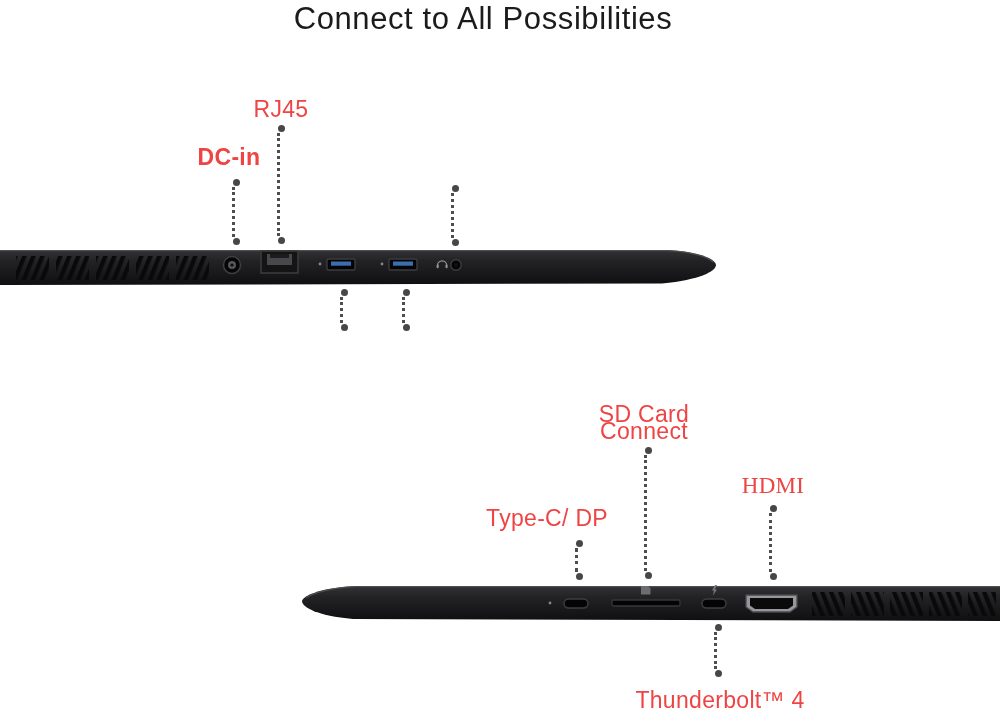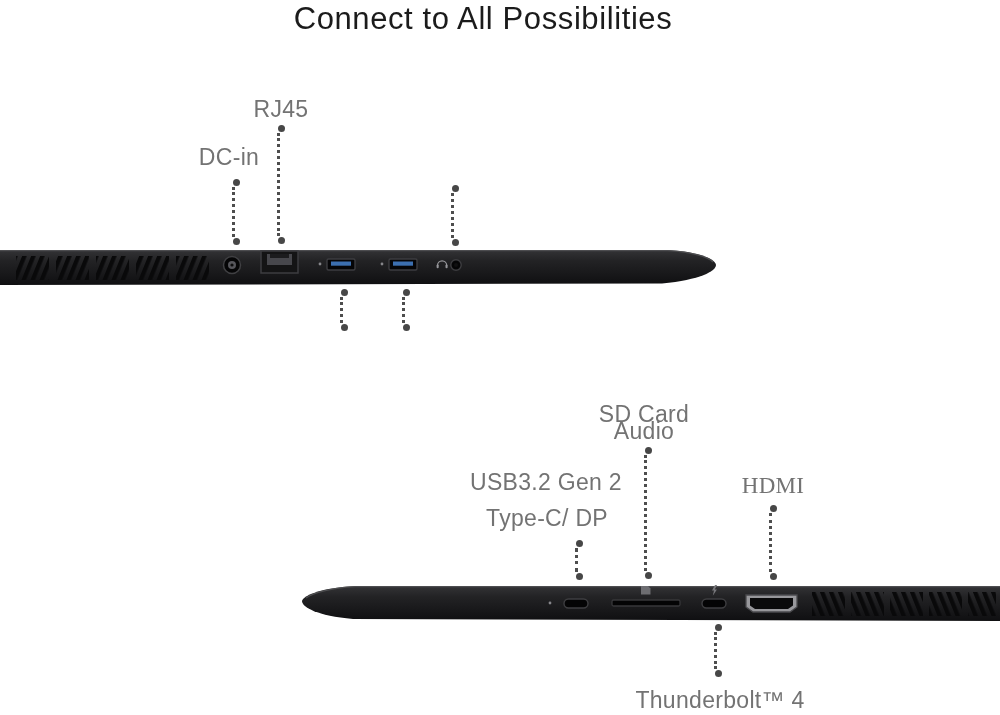--- a/index.html
+++ b/index.html
@@ -15,21 +15,21 @@
   .title {
     position:absolute; left:483px; top:1px;
     transform:translateX(-50%);
     font-size:31px; font-weight:400; letter-spacing:0.6px;
     color:#1b1b1b; white-space:nowrap;
   }
 
   .label {
     position:absolute; transform:translateX(-50%);
     font-size:23px; font-weight:400; letter-spacing:0.3px;
-    color:#737373; white-space:nowrap; text-align:right;
+    color:#ef4444; white-space:nowrap; text-align:right;
   }
 
   .leader {
     position:absolute; width:0;
     border-left:3px dotted #4e4e4e;
   }
   .leader::before, .leader::after {
     content:""; position:absolute; left:-2px;
     width:7px; height:7px; border-radius:50%;
     background:#474747;
@@ -40,21 +40,21 @@
   .laptop { position:absolute; display:block; }
 </style>
 </head>
 <body>
 
 <div class="stage">
 
   <h1 class="title">Connect to All Possibilities</h1>
 
   <div class="label" style="left:281px; top:96px;">RJ45</div>
-  <div class="label" style="left:229px; top:144px;">DC-in</div>
+  <div class="label" style="left:229px; top:144px;font-weight:bold;">DC-in</div>
 
   <div class="leader" style="left:276.5px; top:133px; height:103px;"></div>
   <div class="leader" style="left:231.5px; top:187px; height:50px;"></div>
   <div class="leader" style="left:450.5px; top:193px; height:45px;"></div>
   <div class="leader" style="left:339.5px; top:297px; height:26px;"></div>
   <div class="leader" style="left:401.5px; top:297px; height:26px;"></div>
 
   <svg class="laptop" style="left:0px; top:244px;" width="722" height="50" viewBox="0 0 722 50">
     <defs>
       <linearGradient id="bodyTop" x1="0" y1="0" x2="0" y2="1">
@@ -104,22 +104,21 @@
     <g>
       <path d="M437.5,21.5 a4.6,4.6 0 0 1 9.2,0" fill="none" stroke="#97979b" stroke-width="1.2"></path>
       <rect x="436.6" y="20.6" width="2.1" height="3.6" rx="1" fill="#97979b"></rect>
       <rect x="445.5" y="20.6" width="2.1" height="3.6" rx="1" fill="#97979b"></rect>
       <circle cx="456" cy="21" r="5.2" fill="#050506" stroke="#3d3d40" stroke-width="1.4"></circle>
       <circle cx="456" cy="21" r="2" fill="#101011"></circle>
     </g>
   </svg>
 
   <div class="label" style="left:644px; top:389px;margin-top:12px;">SD Card</div>
-  <div class="label" style="left:644px; top:418px;">Audio</div>
-  <div class="label" style="left:546px; top:469px;">USB3.2 Gen 2</div>
+  <div class="label" style="left:644px; top:418px;">Connect</div>
   <div class="label" style="left:547px; top:505px;">Type-C/ DP</div>
   <div class="label" style="left:773px; top:473px;font-family:Liberation Serif, serif;">HDMI</div>
   <div class="label" style="left:720px; top:687px;">Thunderbolt™ 4</div>
 
   <div class="leader" style="left:643.5px; top:455px; height:116px;"></div>
   <div class="leader" style="left:574.5px; top:548px; height:24px;"></div>
   <div class="leader" style="left:768.5px; top:513px; height:59px;"></div>
   <div class="leader" style="left:713.5px; top:632px; height:37px;"></div>
 
   <svg class="laptop" style="left:293px; top:580px;" width="707" height="50" viewBox="0 0 707 50">

